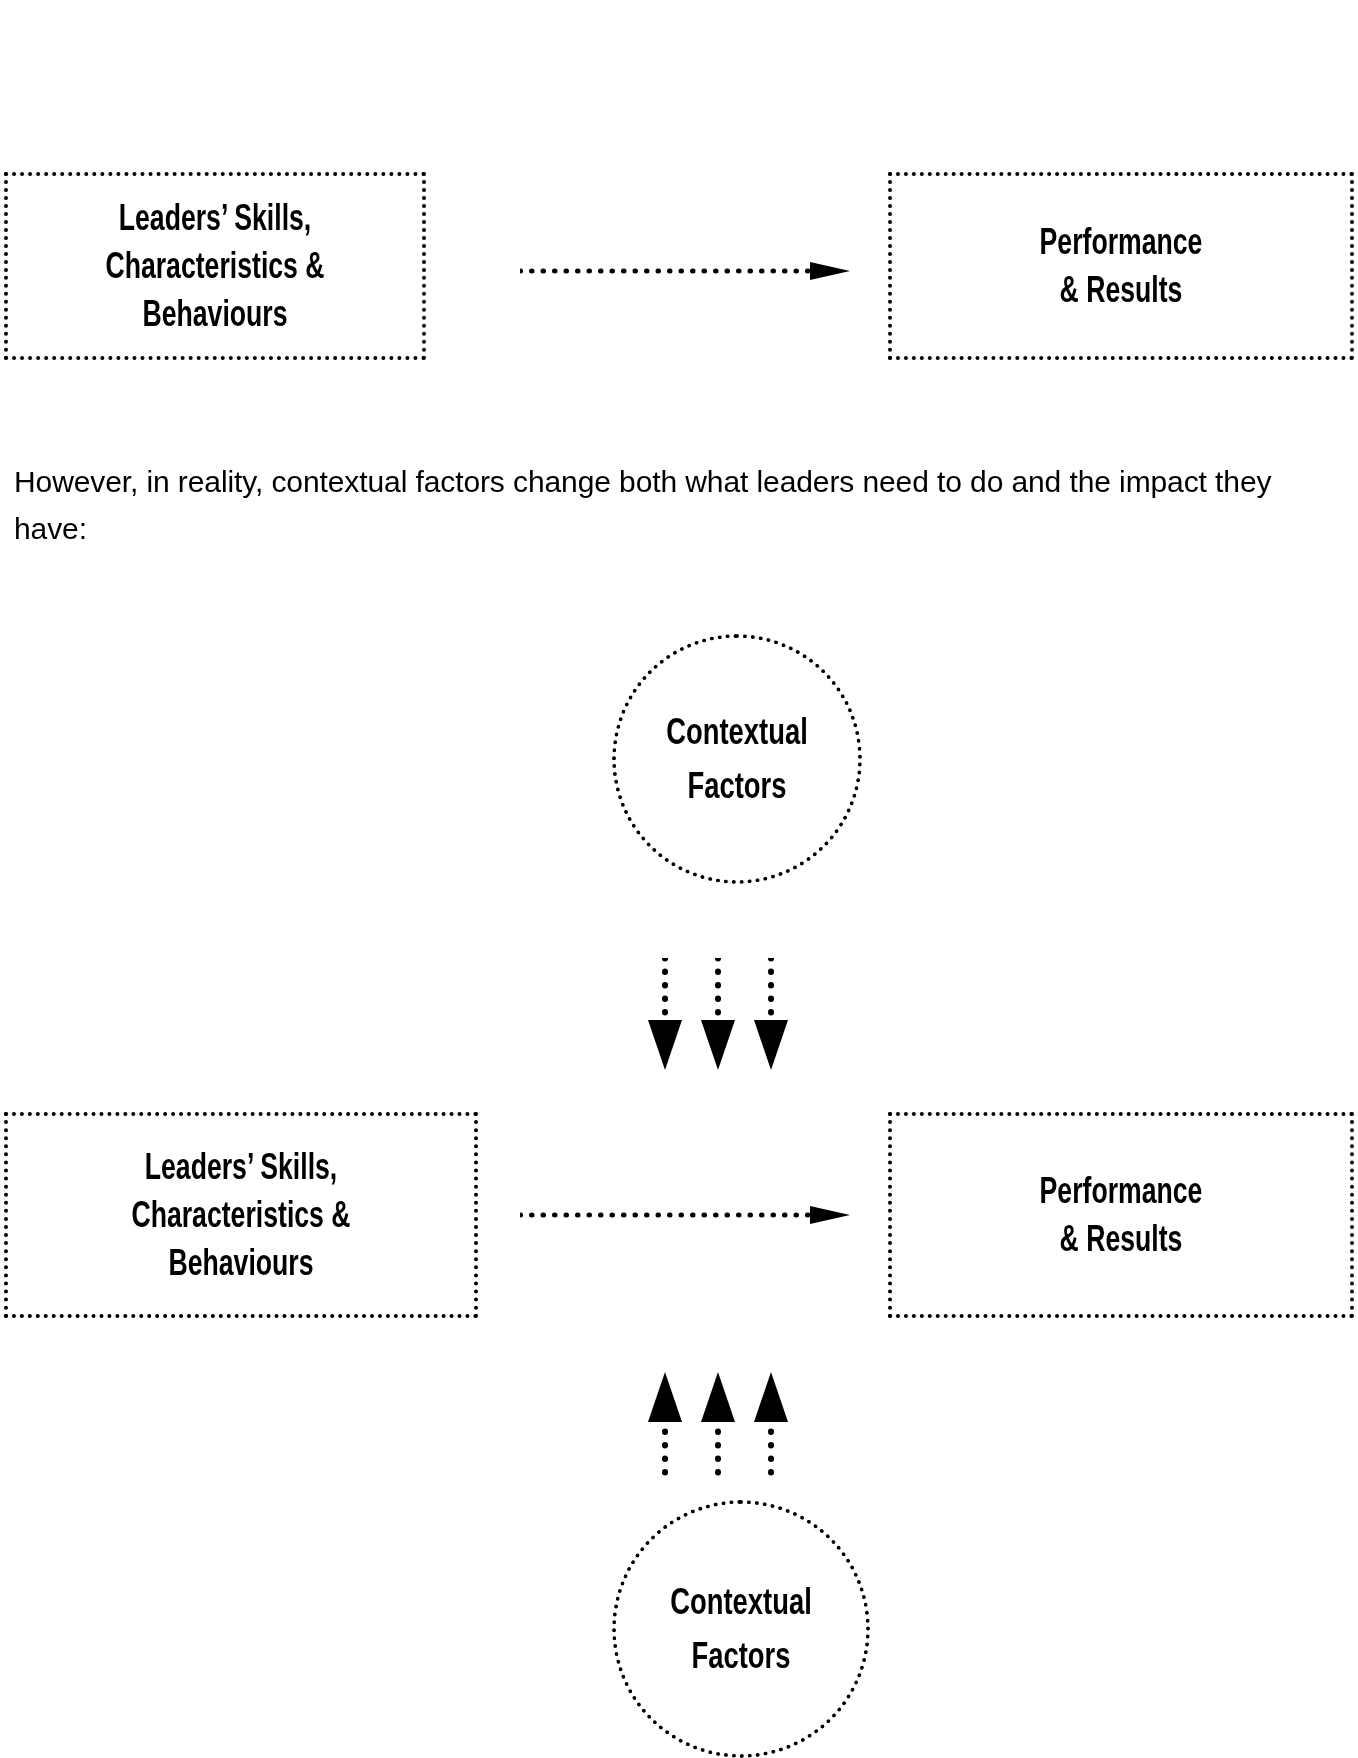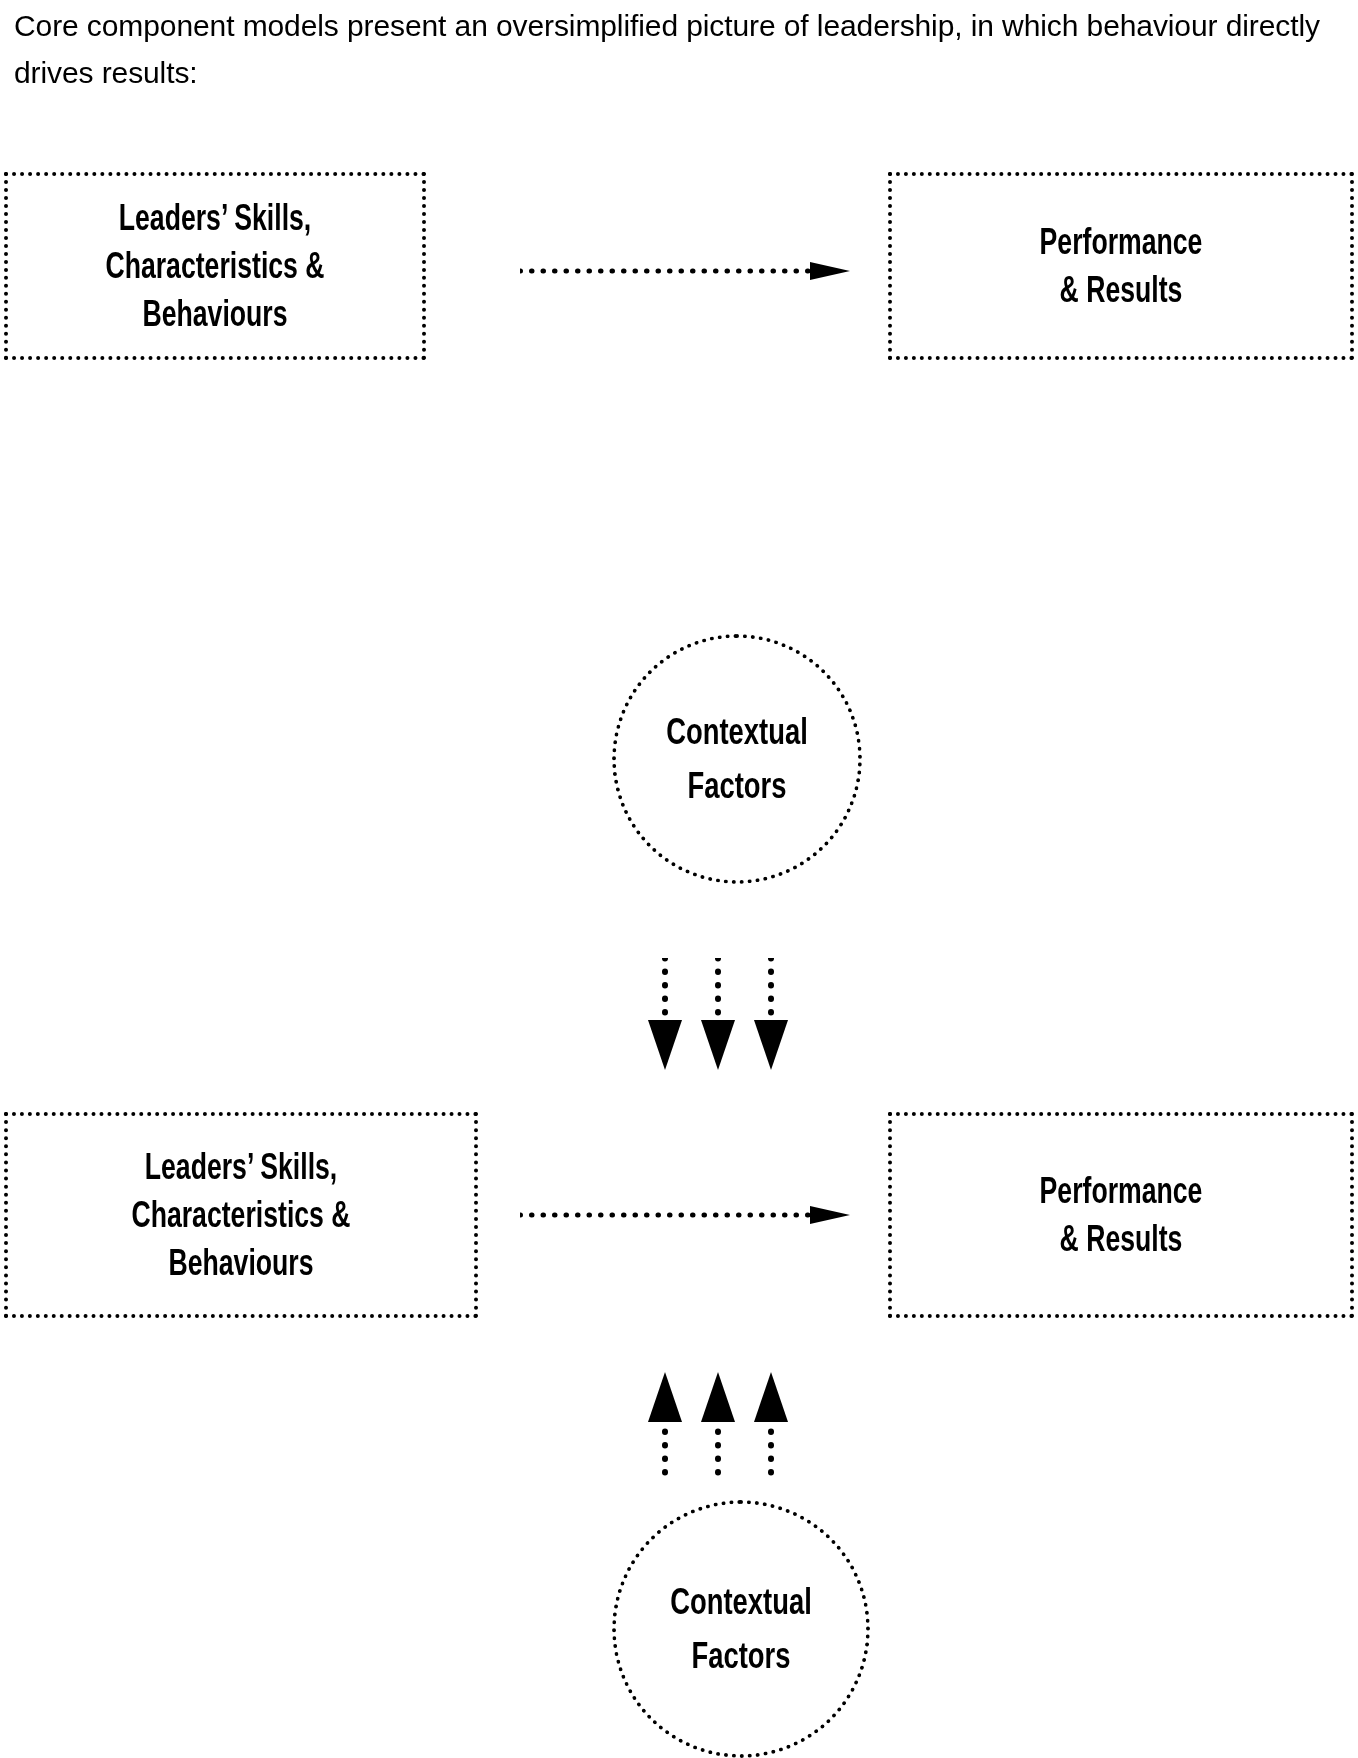--- a/index.html
+++ b/index.html
@@ -163,39 +163,39 @@
   .v-arrow {
     width: 34px;
     height: 112px;
   }
 </style>
 </head>
 <body>
 
 <div class="page">
 
-  <div class="para" id="intro-paragraph">Core component models present an oversimplified picture of leadership, in which behaviour directly drives results:</div>
 
   <div class="dotted-box" id="box-leaders-1">
     <div class="box-label">Leaders’ Skills,
 Characteristics &amp; Behaviours</div>
   </div>
 
   <div class="h-arrow" id="arrow-h-1">
     <svg width="330" height="18" viewBox="0 0 330 18" xmlns="http://www.w3.org/2000/svg">
       <line x1="0" y1="9" x2="296" y2="9" stroke="#000000" stroke-width="5" stroke-linecap="round" stroke-dasharray="0.5 11"></line>
       <polygon points="290,0 330,9 290,18" fill="#000000"></polygon>
     </svg>
   </div>
 
   <div class="dotted-box" id="box-performance-1">
     <div class="box-label">Performance
 &amp; Results</div>
   </div>
 
+  <div class="para" id="reality-paragraph">However, in reality, contextual factors change both what leaders need to do and the impact they have:</div>
 
   <div class="dotted-circle" id="circle-context-top">
     <div class="circle-label">Contextual
 Factors</div>
   </div>
 
   <div class="v-arrow-group" id="arrows-down-group">
     <span class="v-arrow">
       <svg width="34" height="112" viewBox="0 0 34 112" xmlns="http://www.w3.org/2000/svg">
         <line x1="17" y1="0" x2="17" y2="66" stroke="#000000" stroke-width="6" stroke-linecap="round" stroke-dasharray="0.5 13"></line>

